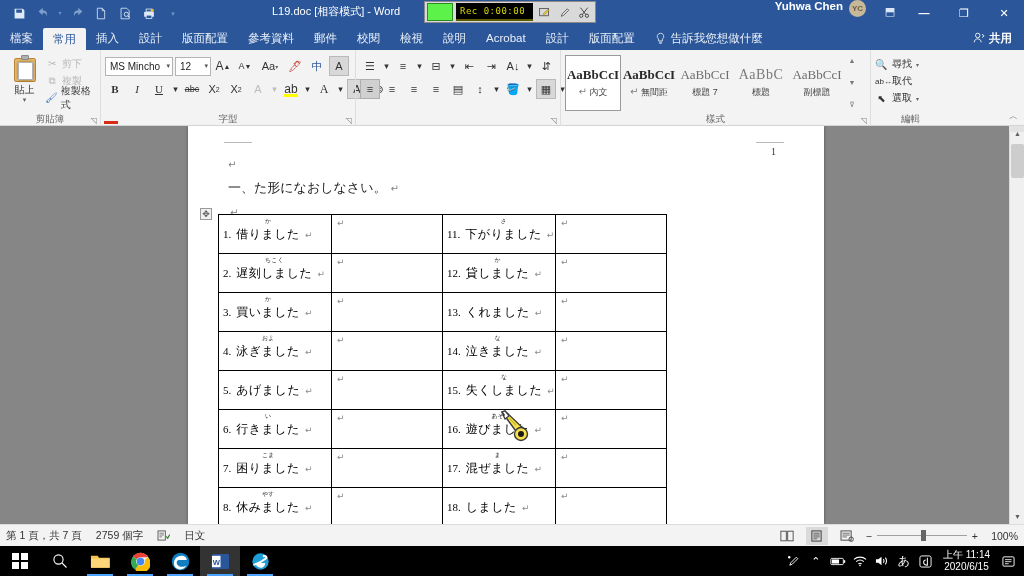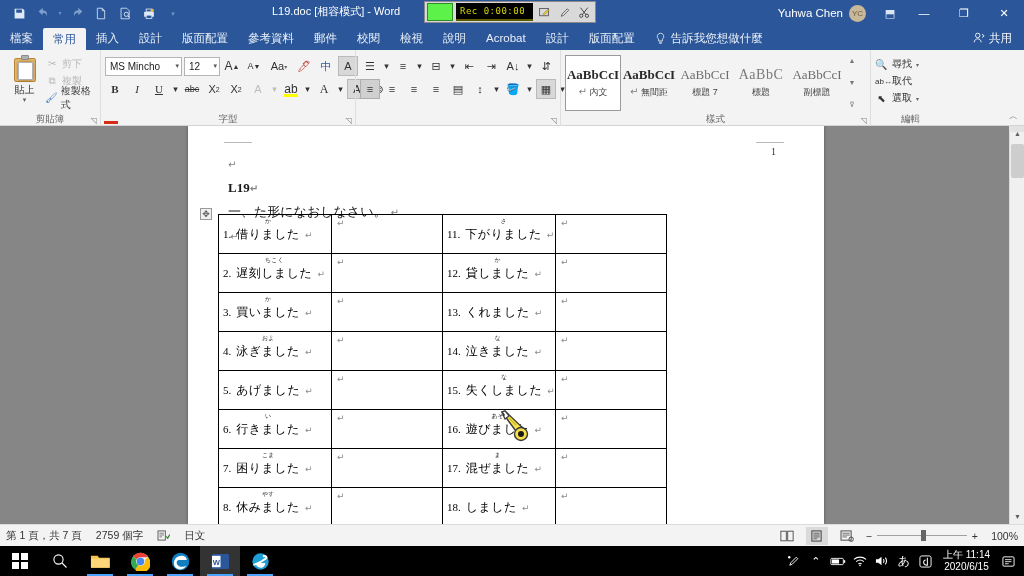--- a/index.html
+++ b/index.html
@@ -37,42 +37,42 @@
   .rec-green { width: 26px; height: 18px; background: #5cf24a; border: 1px solid #2c8c22; }
   .rec-screen {
     flex: 1; height: 18px; background: #000; color: #d8d800;
     font-family: "DejaVu Sans Mono", monospace; font-size: 9px;
     display: flex; align-items: center; padding-left: 4px; letter-spacing: .5px;
     border-bottom: 2px solid #5c5c00;
   }
   .rec-ico { width: 17px; height: 17px; display: flex; align-items: center; justify-content: center; font-size: 11px; color: #333; }
 
   .title-right {
-    position: absolute; right: 0; top: 0; height: 26px; display: flex; align-items: center;
+    position: absolute; right: 0; top: 0; height: 26px; display: flex; align-items: flex-start; font-weight: bold;
   }
   .user-name { font-size: 11.5px; color: #fff; margin-right: 6px; }
   .avatar {
     width: 17px; height: 17px; border-radius: 50%; background: #c8b89a; color: #6b5c42;
     font-size: 8px; display: flex; align-items: center; justify-content: center; margin-right: 10px;
   }
   .ribbon-display { width: 28px; height: 22px; display: flex; align-items: center; justify-content: center; color: #dbe7f6; font-size: 11px; }
   .wbtn { width: 40px; height: 26px; display: flex; align-items: center; justify-content: center; color: #fff; font-size: 11px; }
 
   
   .tabbar {
     position: absolute; left: 0; top: 26px; width: 1024px; height: 24px;
     background: #2b579a; display: flex; align-items: stretch; font-size: 11.5px;
   }
   .tab {
     padding: 0 10px; display: flex; align-items: center; color: #e9eff8; white-space: nowrap;
   }
   .tab.active { background: #f3f3f3; color: #2b579a; border-radius: 2px 2px 0 0; margin-top: 2px; }
   .tellme { display: flex; align-items: center; gap: 5px; color: #e9eff8; padding: 0 10px; }
   .tellme .bulb { font-size: 11px; }
-  .share { position: absolute; right: 12px; top: 0; height: 24px; display: flex; align-items: center; gap: 4px; color: #fff; font-size: 11.5px; }
+  .share { position: absolute; right: 12px; top: 0; height: 24px; display: flex; align-items: center; gap: 4px; color: #fff; font-size: 11.5px; font-weight: bold; }
 
   
   .ribbon {
     position: absolute; left: 0; top: 50px; width: 1024px; height: 76px;
     background: #f3f3f3; border-bottom: 1px solid #d4d4d4;
     display: flex; align-items: stretch; font-size: 10px; color: #333;
   }
   .grp { position: relative; display: flex; flex-direction: column; height: 76px; padding: 3px 4px 0 4px; }
   .grp + .grp { border-left: 1px solid #dedede; }
   .grp-body { flex: 1; display: flex; align-items: flex-start; }
@@ -373,21 +373,21 @@
         </div>
       </div>
       <div class="grp-label">剪貼簿</div>
       <div class="dlg">◹</div>
     </div>
 
     <div class="grp" style="width:255px">
       <div class="grp-body">
         <div class="font-rows">
           <div class="frow">
-            <div class="combo" style="width:77px">
+            <div class="combo" style="width:68px">
               <span class="cv">MS Mincho</span>
               <span class="cav">▾</span>
             </div>
             <div class="combo" style="width:36px">
               <span class="cv">12</span>
               <span class="cav">▾</span>
             </div>
             <div class="ib">
                 <span style="font-size:12px">A</span>
                 <span class="sup">▲</span>
@@ -522,21 +522,20 @@
   </div>
 
   <div class="docarea">
     <div class="page">
       <div class="pg-topline"></div>
       <div class="pg-topline2"></div>
       <div class="pg-num">1</div>
 
       <div class="doc-body">
         <div class="dline"><span class="pilcrow">↵</span></div>
-        <div class="dline bold"><span>L19</span><span class="pilcrow">↵</span></div>
         <div class="dline"><span>一、た形になおしなさい。</span> <span class="pilcrow">↵</span></div>
         <div class="dline" style="padding-left:2px"><span class="pilcrow">↵</span></div>
       </div>
 
       <div class="tbl-handle" style="left:12px;top:82px">✥</div>
 
       <table class="wtable">
         <tbody>
           <tr>
             <td class="c-num">

